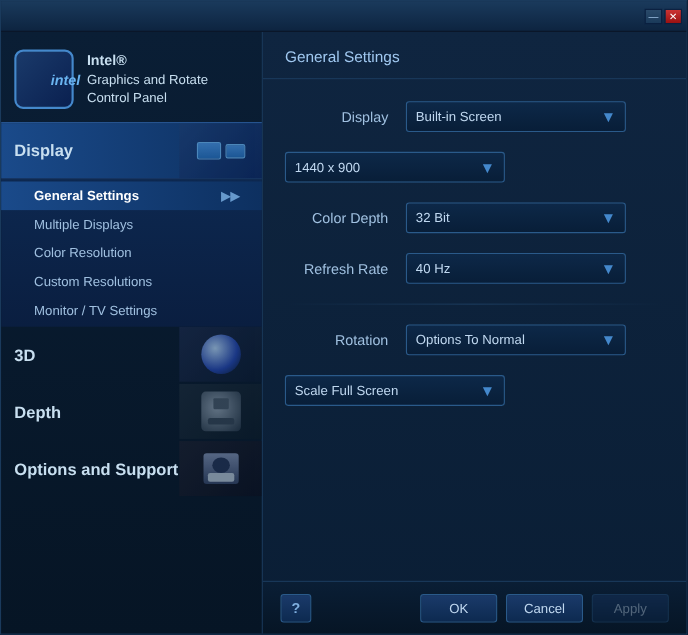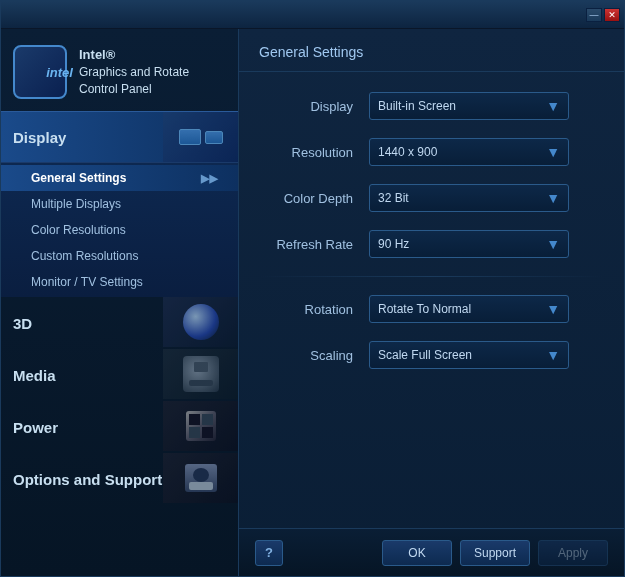--- a/index.html
+++ b/index.html
@@ -392,21 +392,21 @@
 
         <div class="sub-menu">
           <div class="sub-menu-item active">
             <span>General Settings</span>
             <span class="arrow-right">▶▶</span>
           </div>
           <div class="sub-menu-item">
             <span>Multiple Displays</span>
           </div>
           <div class="sub-menu-item">
-            <span>Color Resolutions</span>
+            <span>Color Resolution</span>
           </div>
           <div class="sub-menu-item">
             <span>Custom Resolutions</span>
           </div>
           <div class="sub-menu-item">
             <span>Monitor / TV Settings</span>
           </div>
         </div>
       </div>
 
@@ -414,45 +414,30 @@
         <div class="sidebar-section-header">
           <span class="section-label">3D</span>
           <div class="section-thumb thumb-3d">
             <div class="sphere-3d"></div>
           </div>
         </div>
       </div>
 
       <div class="sidebar-section">
         <div class="sidebar-section-header">
-          <span class="section-label">Media</span>
+          <span class="section-label">Depth</span>
           <div class="section-thumb thumb-media">
             <div style="width:36px;height:36px;background:radial-gradient(circle at 40% 40%,#8899aa,#223344);border-radius:4px;position:relative;">
               <div style="width:14px;height:10px;background:#445566;border-radius:1px;position:absolute;top:6px;left:11px;"></div>
               <div style="width:24px;height:6px;background:#334455;border-radius:2px;position:absolute;bottom:6px;left:6px;"></div>
             </div>
           </div>
         </div>
       </div>
 
-      <div class="sidebar-section">
-        <div class="sidebar-section-header">
-          <span class="section-label">Power</span>
-          <div class="section-thumb thumb-power">
-            <div style="width:36px;height:36px;display:flex;align-items:center;justify-content:center;">
-              <div style="width:30px;height:30px;background:linear-gradient(135deg,#aaaaaa,#555566,#222233);border-radius:3px;display:grid;grid-template-columns:1fr 1fr;grid-template-rows:1fr 1fr;gap:2px;padding:3px;">
-                <div style="background:#111122;"></div>
-                <div style="background:#334455;"></div>
-                <div style="background:#334455;"></div>
-                <div style="background:#111122;"></div>
-              </div>
-            </div>
-          </div>
-        </div>
-      </div>
 
       <div class="sidebar-section">
         <div class="sidebar-section-header">
           <span class="section-label">Options and Support</span>
           <div class="section-thumb thumb-options">
             <div style="width:38px;height:38px;display:flex;align-items:center;justify-content:center;">
               <div style="width:32px;height:28px;background:linear-gradient(180deg,#7788aa,#334466);border-radius:3px;position:relative;overflow:hidden;">
                 <div style="position:absolute;bottom:2px;left:4px;width:24px;height:8px;background:#aabbcc;border-radius:2px;"></div>
                 <div style="position:absolute;top:4px;left:8px;width:16px;height:14px;background:#223355;border-radius:50%;"></div>
               </div>
@@ -473,21 +458,20 @@
           <span class="setting-label">Display</span>
           <div class="setting-control">
             <div class="dropdown">
               <span>Built-in Screen</span>
               <span class="dropdown-arrow">▼</span>
             </div>
           </div>
         </div>
 
         <div class="setting-row">
-          <span class="setting-label">Resolution</span>
           <div class="setting-control">
             <div class="dropdown">
               <span>1440 x 900</span>
               <span class="dropdown-arrow">▼</span>
             </div>
           </div>
         </div>
 
         <div class="setting-row">
           <span class="setting-label">Color Depth</span>
@@ -496,50 +480,49 @@
               <span>32 Bit</span>
               <span class="dropdown-arrow">▼</span>
             </div>
           </div>
         </div>
 
         <div class="setting-row">
           <span class="setting-label">Refresh Rate</span>
           <div class="setting-control">
             <div class="dropdown">
-              <span>90 Hz</span>
+              <span>40 Hz</span>
               <span class="dropdown-arrow">▼</span>
             </div>
           </div>
         </div>
 
         <div class="separator"></div>
 
         <div class="setting-row">
           <span class="setting-label">Rotation</span>
           <div class="setting-control">
             <div class="dropdown">
-              <span>Rotate To Normal</span>
+              <span>Options To Normal</span>
               <span class="dropdown-arrow">▼</span>
             </div>
           </div>
         </div>
 
         <div class="setting-row">
-          <span class="setting-label">Scaling</span>
           <div class="setting-control">
             <div class="dropdown">
               <span>Scale Full Screen</span>
               <span class="dropdown-arrow">▼</span>
             </div>
           </div>
         </div>
       </div>
 
       <div class="bottom-bar">
         <div class="help-btn">?</div>
         <div class="action-btn">OK</div>
-        <div class="action-btn">Support</div>
+        <div class="action-btn">Cancel</div>
         <div class="action-btn disabled">Apply</div>
       </div>
     </div>
   </div>
 </div>
 
 </body></html>

